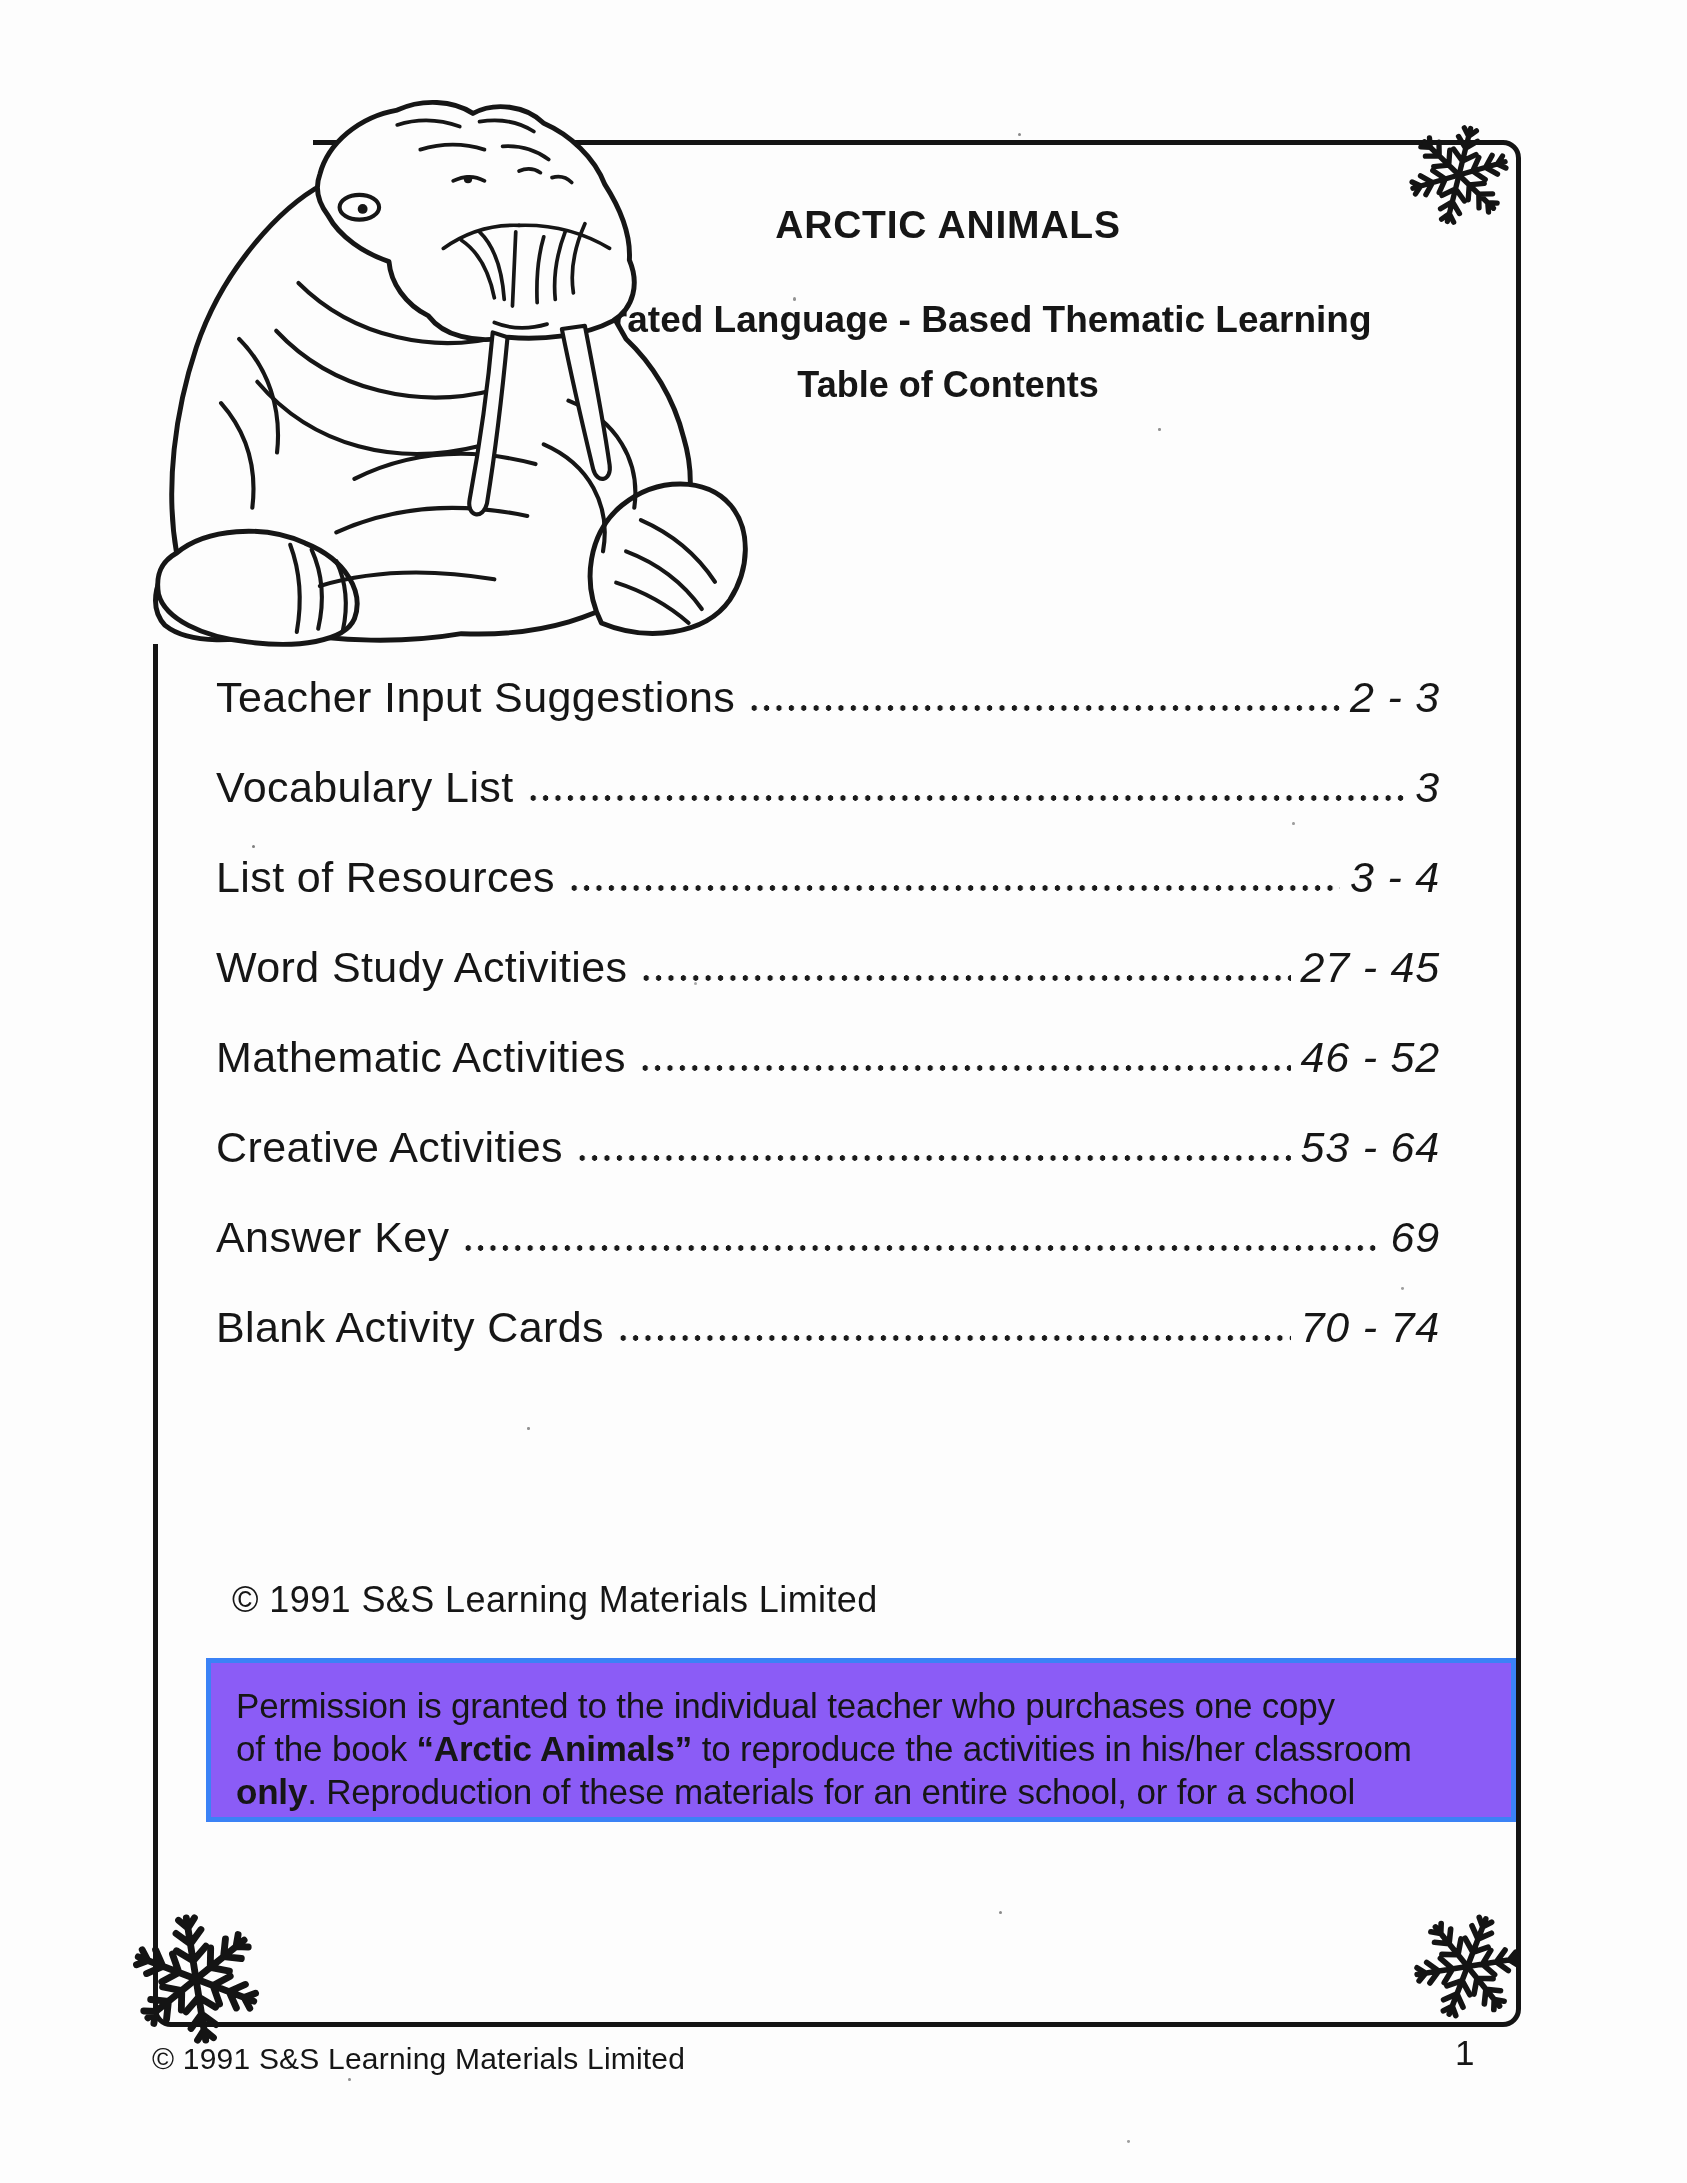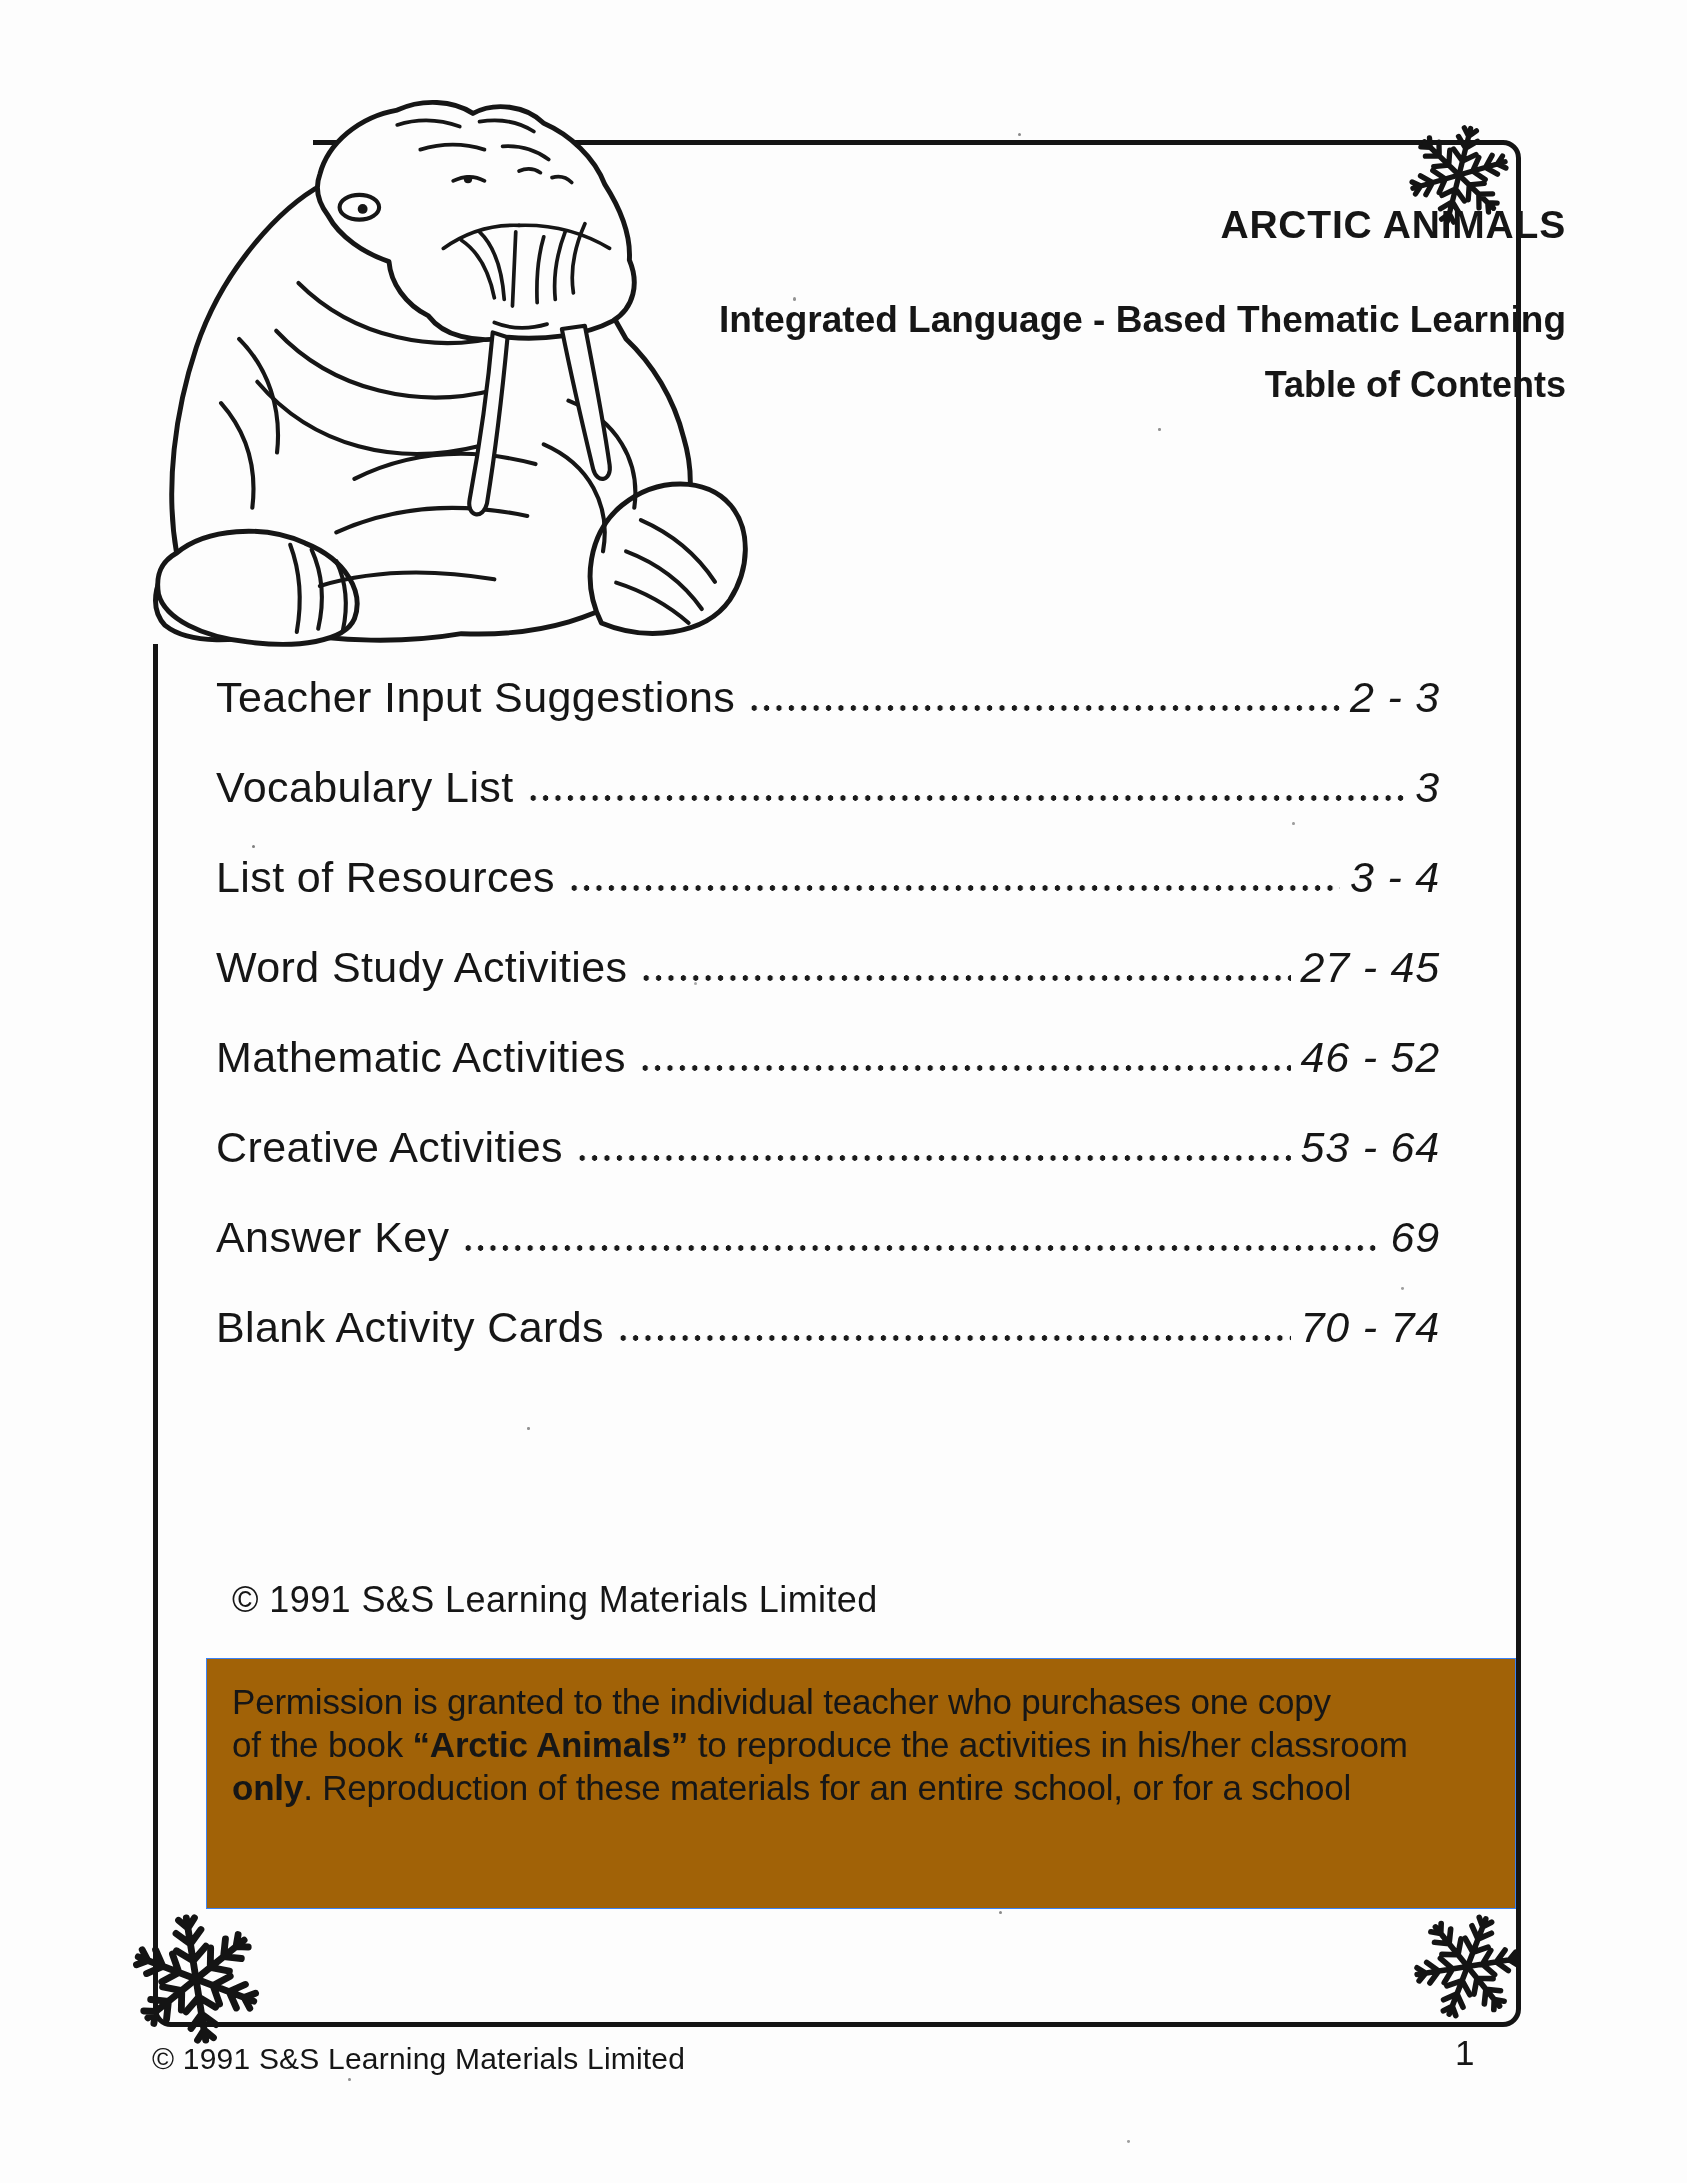--- a/index.html
+++ b/index.html
@@ -11,41 +11,41 @@
   
   .frame{
     position:absolute;left:153px;top:140px;width:1368px;height:1887px;
     box-sizing:border-box;border:5.8px solid #141414;border-radius:18px;
     z-index:1;
   }
   .mask{position:absolute;background:#fdfdfd;z-index:2;}
   .mask-top{left:148px;top:132px;width:165px;height:23px;}
   .mask-left{left:148px;top:150px;width:21.4px;height:494px;}
   
-  .header{position:absolute;left:330px;top:203px;width:1236px;text-align:right;z-index:3;}
+  .header{position:absolute;left:330px;top:203px;width:1236px;text-align:center;z-index:3;}
   .doc-title{font-size:39px;font-weight:bold;letter-spacing:0.8px;line-height:43px;}
   .doc-subtitle{font-size:37px;font-weight:bold;margin-top:53px;line-height:41px;}
   .doc-section{font-size:36px;font-weight:bold;margin-top:24px;line-height:41px;}
   
   .toc{position:absolute;left:216px;top:674px;width:1224px;z-index:3;}
   .toc-row{display:flex;align-items:flex-end;height:46px;margin-bottom:44px;}
   .toc-label{font-size:43px;line-height:46px;letter-spacing:0.4px;white-space:nowrap;}
   .toc-leader{
     flex:1;height:10px;margin:0 10px 7.4px 13px;
     background-image:radial-gradient(circle,#1a1a1a 2.5px,rgba(0,0,0,0) 3px);
     background-size:12.4px 10px;background-repeat:repeat-x;background-position:0 50%;
   }
   .toc-pages{font-size:43px;line-height:46px;letter-spacing:0.8px;white-space:nowrap;font-style:italic;}
   .inline-copyright{
     position:absolute;left:232px;top:1579px;font-size:36px;letter-spacing:0.4px;z-index:3;
   }
   
   .permission-box{
-    position:absolute;left:206px;top:1658px;width:1310px;height:251px;
-    box-sizing:border-box;border:1px solid #3b82f6;background:#a16207;
+    position:absolute;left:206px;top:1658px;width:1310px;height:164px;
+    box-sizing:border-box;border:5px solid #3b82f6;background:#8b5cf6;
     padding:20.6px 25px;z-index:3;
   }
   .perm-line{font-size:35px;line-height:43px;letter-spacing:-0.2px;white-space:nowrap;}
   .perm-bold{font-weight:bold;}
   
   .footer-copyright{position:absolute;left:152px;top:2042px;font-size:30px;letter-spacing:0.2px;z-index:3;}
   .footer-page{position:absolute;left:1455px;top:2033px;font-size:35px;z-index:4;}
   
   .walrus{position:absolute;left:107px;top:92px;width:643px;height:568px;z-index:4;}
   .snowflake{position:absolute;z-index:4;}

